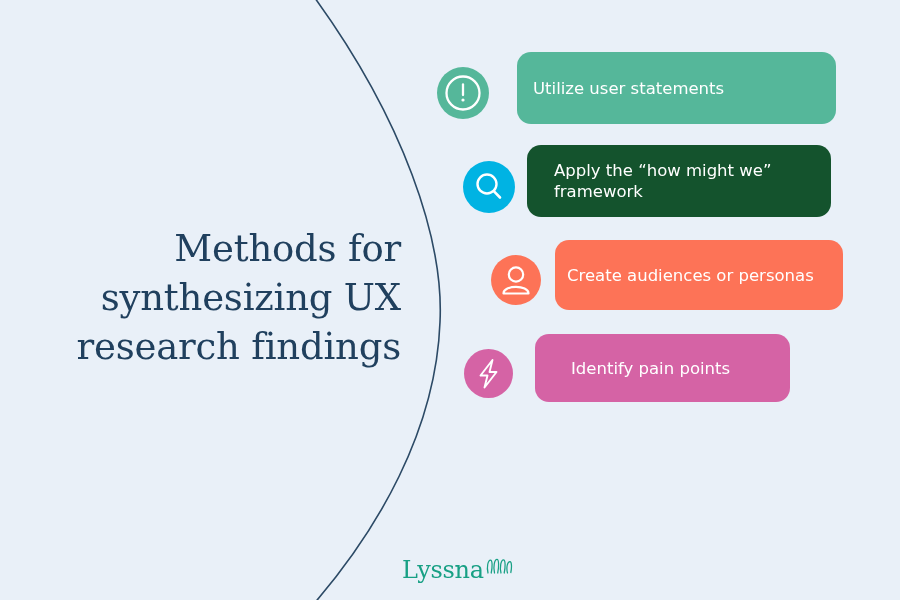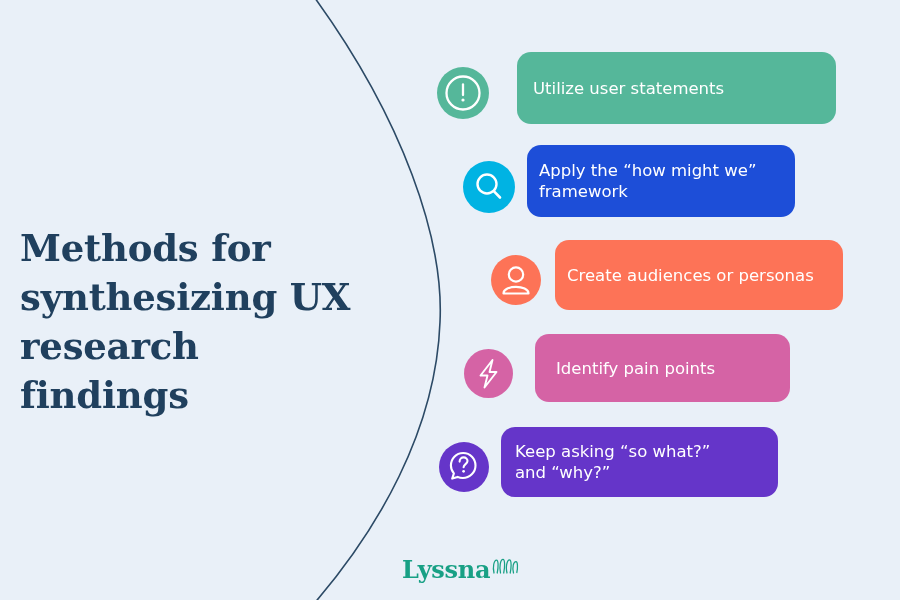--- a/index.html
+++ b/index.html
@@ -27,29 +27,30 @@
   #arc-layer {
     position: absolute;
     left: 0; top: 0;
     width: 900px; height: 600px;
     pointer-events: none;
   }
 
   
   #headline {
     position: absolute;
-    left: 20px;
+    left: 46px;
     top: 224px;
     width: 355px;
     font-family: "DejaVu Serif", "Liberation Serif", serif;
     font-size: 37px;
     line-height: 49px;
-    font-weight: 700;
+    font-weight: 400;
     letter-spacing: -0.2px;
     color: #20405e;
+    text-align: right;
   }
 
   
   .row {
     position: absolute;
     display: flex;
     align-items: center;
   }
   .badge {
     border-radius: 50%;
@@ -82,21 +83,21 @@
   #logo {
     position: absolute;
     left: 402px;
     top: 557px;
     display: flex;
     align-items: flex-end;
   }
   #logo-word {
     font-family: "DejaVu Serif", "Liberation Serif", serif;
     font-size: 24px;
-    font-weight: 700;
+    font-weight: 400;
     letter-spacing: -0.3px;
     color: #18a085;
     line-height: 24px;
   }
   #logo-mark {
     margin-left: 1px;
     margin-bottom: 3px;
   }
 </style>
 </head>
@@ -125,21 +126,21 @@
   </div>
 
   <div class="row" id="row-2" style="left: 463px; top: 145px;">
     <div class="badge" id="badge-2" style="width: 52px; height: 52px; margin-top: 11px;">
       <svg viewBox="0 0 52 52" width="52" height="52">
         <circle cx="26" cy="26" r="26" fill="#00b3e3"></circle>
         <circle cx="24" cy="23" r="9.5" fill="none" stroke="#ffffff" stroke-width="2.4"></circle>
         <line x1="30.8" y1="30.2" x2="37" y2="36.5" stroke="#ffffff" stroke-width="2.6" stroke-linecap="round"></line>
       </svg>
     </div>
-    <div class="pill" id="pill-2" style="width: 268px; height: 72px; background: #1d4ed8; margin-left: 12px; margin-top: 0px; padding-left: 12px; padding-right: 14px;">
+    <div class="pill" id="pill-2" style="width: 304px; height: 72px; background: #14532d; margin-left: 12px; margin-top: 0px; padding-left: 27px; padding-right: 14px;">
       <span class="pill-text">Apply the “how might we”
 framework</span>
     </div>
   </div>
 
   <div class="row" id="row-3" style="left: 491px; top: 240px;">
     <div class="badge" id="badge-3" style="width: 50px; height: 50px; margin-top: 9px;">
       <svg viewBox="0 0 50 50" width="50" height="50">
         <circle cx="25" cy="25" r="25" fill="#fd7357"></circle>
         <circle cx="25" cy="19.5" r="7.2" fill="none" stroke="#ffffff" stroke-width="2.2"></circle>
@@ -151,42 +152,25 @@
     </div>
   </div>
 
   <div class="row" id="row-4" style="left: 464px; top: 334px;">
     <div class="badge" id="badge-4" style="width: 49px; height: 49px; margin-top: 10px;">
       <svg viewBox="0 0 49 49" width="49" height="49">
         <circle cx="24.5" cy="24.5" r="24.5" fill="#d563a5"></circle>
         <path d="M 28.5 11 L 16.5 26.5 L 23.5 26.5 L 20.5 38.5 L 32.5 23 L 25.5 23 Z" fill="none" stroke="#ffffff" stroke-width="1.9" stroke-linejoin="round"></path>
       </svg>
     </div>
-    <div class="pill" id="pill-4" style="width: 255px; height: 68px; background: rgb(213, 99, 165); margin-left: 22px; margin-top: 0px; padding-left: 21px; padding-right: 14px;">
+    <div class="pill" id="pill-4" style="width: 255px; height: 68px; background: rgb(213, 99, 165); margin-left: 22px; margin-top: 0px; padding-left: 36px; padding-right: 14px;">
       <span class="pill-text">Identify pain points</span>
     </div>
   </div>
 
-  <div class="row" id="row-5" style="left: 439px; top: 427px;">
-    <div class="badge" id="badge-5" style="width: 50px; height: 50px; margin-top: 10px;">
-      <svg viewBox="0 0 50 50" width="50" height="50">
-        <circle cx="25" cy="25" r="25" fill="#6535c9"></circle>
-        <path d="M 36.5 23.5 C 36.5 30.4, 30.8 36, 23.8 36 C 21.9 36, 20.1 35.6, 18.6 34.9
-                 L 13.2 36.6 L 14.9 31.4 C 13.0 29.2, 11.9 26.5, 11.9 23.5
-                 C 11.9 16.6, 17.1 11, 24.2 11 C 31.2 11, 36.5 16.6, 36.5 23.5 Z" fill="none" stroke="#ffffff" stroke-width="2.1" stroke-linejoin="round"></path>
-        <path d="M 20.6 19.6 C 20.6 16.9, 22.6 15.4, 24.6 15.4 C 26.8 15.4, 28.5 16.9, 28.5 19.0
-                 C 28.5 22.1, 24.6 22.2, 24.6 25.3" fill="none" stroke="#ffffff" stroke-width="2.1" stroke-linecap="round"></path>
-        <circle cx="24.6" cy="29.3" r="1.35" fill="#ffffff"></circle>
-      </svg>
-    </div>
-    <div class="pill" id="pill-5" style="width: 277px; height: 70px; background: rgb(101, 53, 201); margin-left: 12px; margin-top: 0px; padding-left: 14px; padding-right: 14px;">
-      <span class="pill-text">Keep asking “so what?”
-and “why?”</span>
-    </div>
-  </div>
 
   <div id="logo">
     <span id="logo-word" style="color: rgb(24, 160, 133);">Lyssna</span>
     <span id="logo-mark">
       <svg viewBox="0 0 30 18" width="30" height="18">
         <g fill="none" stroke="#18a085" stroke-width="1.25" stroke-linecap="round">
           <path d="M 3 16 C 1.5 10, 3 3, 5.5 3 C 7.5 3, 7.5 10, 6.2 16"></path>
           <path d="M 9.5 16 C 8 10, 9.5 2.4, 12 2.4 C 14 2.4, 14 10, 12.7 16"></path>
           <path d="M 16 16 C 14.5 10, 16 2.8, 18.5 2.8 C 20.5 2.8, 20.5 10, 19.2 16"></path>
           <path d="M 22.5 16 C 21 10.5, 22.5 4.5, 25 4.5 C 26.7 4.5, 26.9 10.5, 25.8 15.5"></path>

